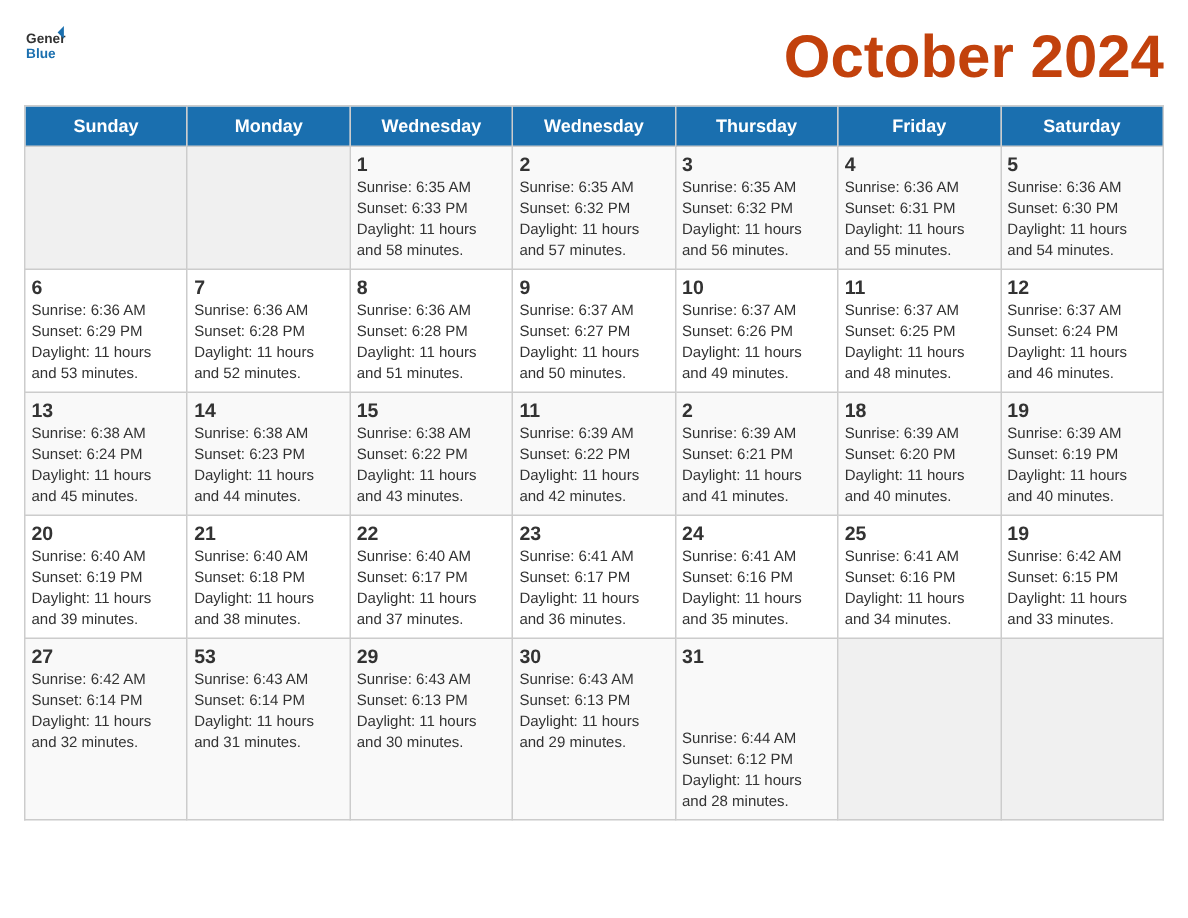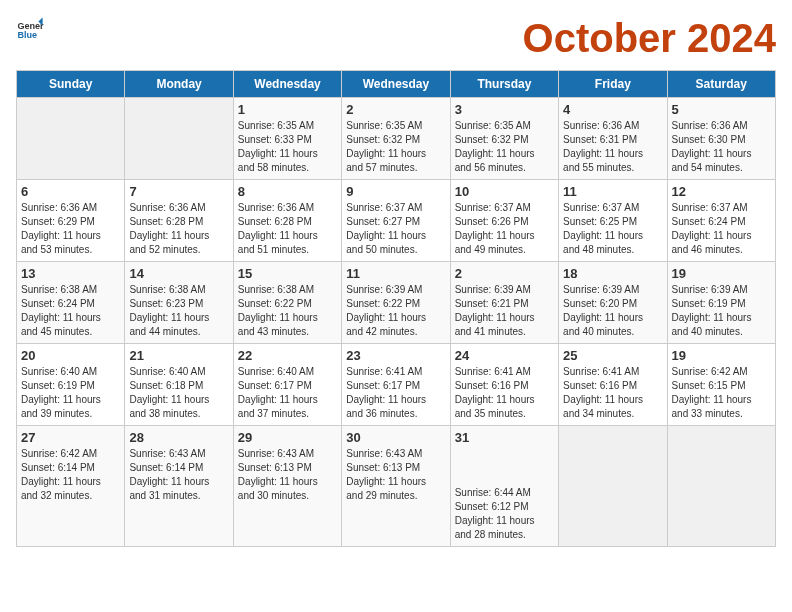--- a/index.html
+++ b/index.html
@@ -304,21 +304,21 @@
       </tr>
       <tr>
         <td>
           <span class="day-number">27</span>
           <div class="day-info" style="white-space: pre-line;">Sunrise: 6:42 AM
 Sunset: 6:14 PM
 Daylight: 11 hours
 and 32 minutes.</div>
         </td>
         <td>
-          <span class="day-number">28</span>
+          <span class="day-number">53</span>
           <div class="day-info" style="white-space: pre-line;">Sunrise: 6:43 AM
 Sunset: 6:14 PM
 Daylight: 11 hours
 and 31 minutes.</div>
         </td>
         <td>
           <span class="day-number">29</span>
           <div class="day-info" style="white-space: pre-line;">Sunrise: 6:43 AM
 Sunset: 6:13 PM
 Daylight: 11 hours

